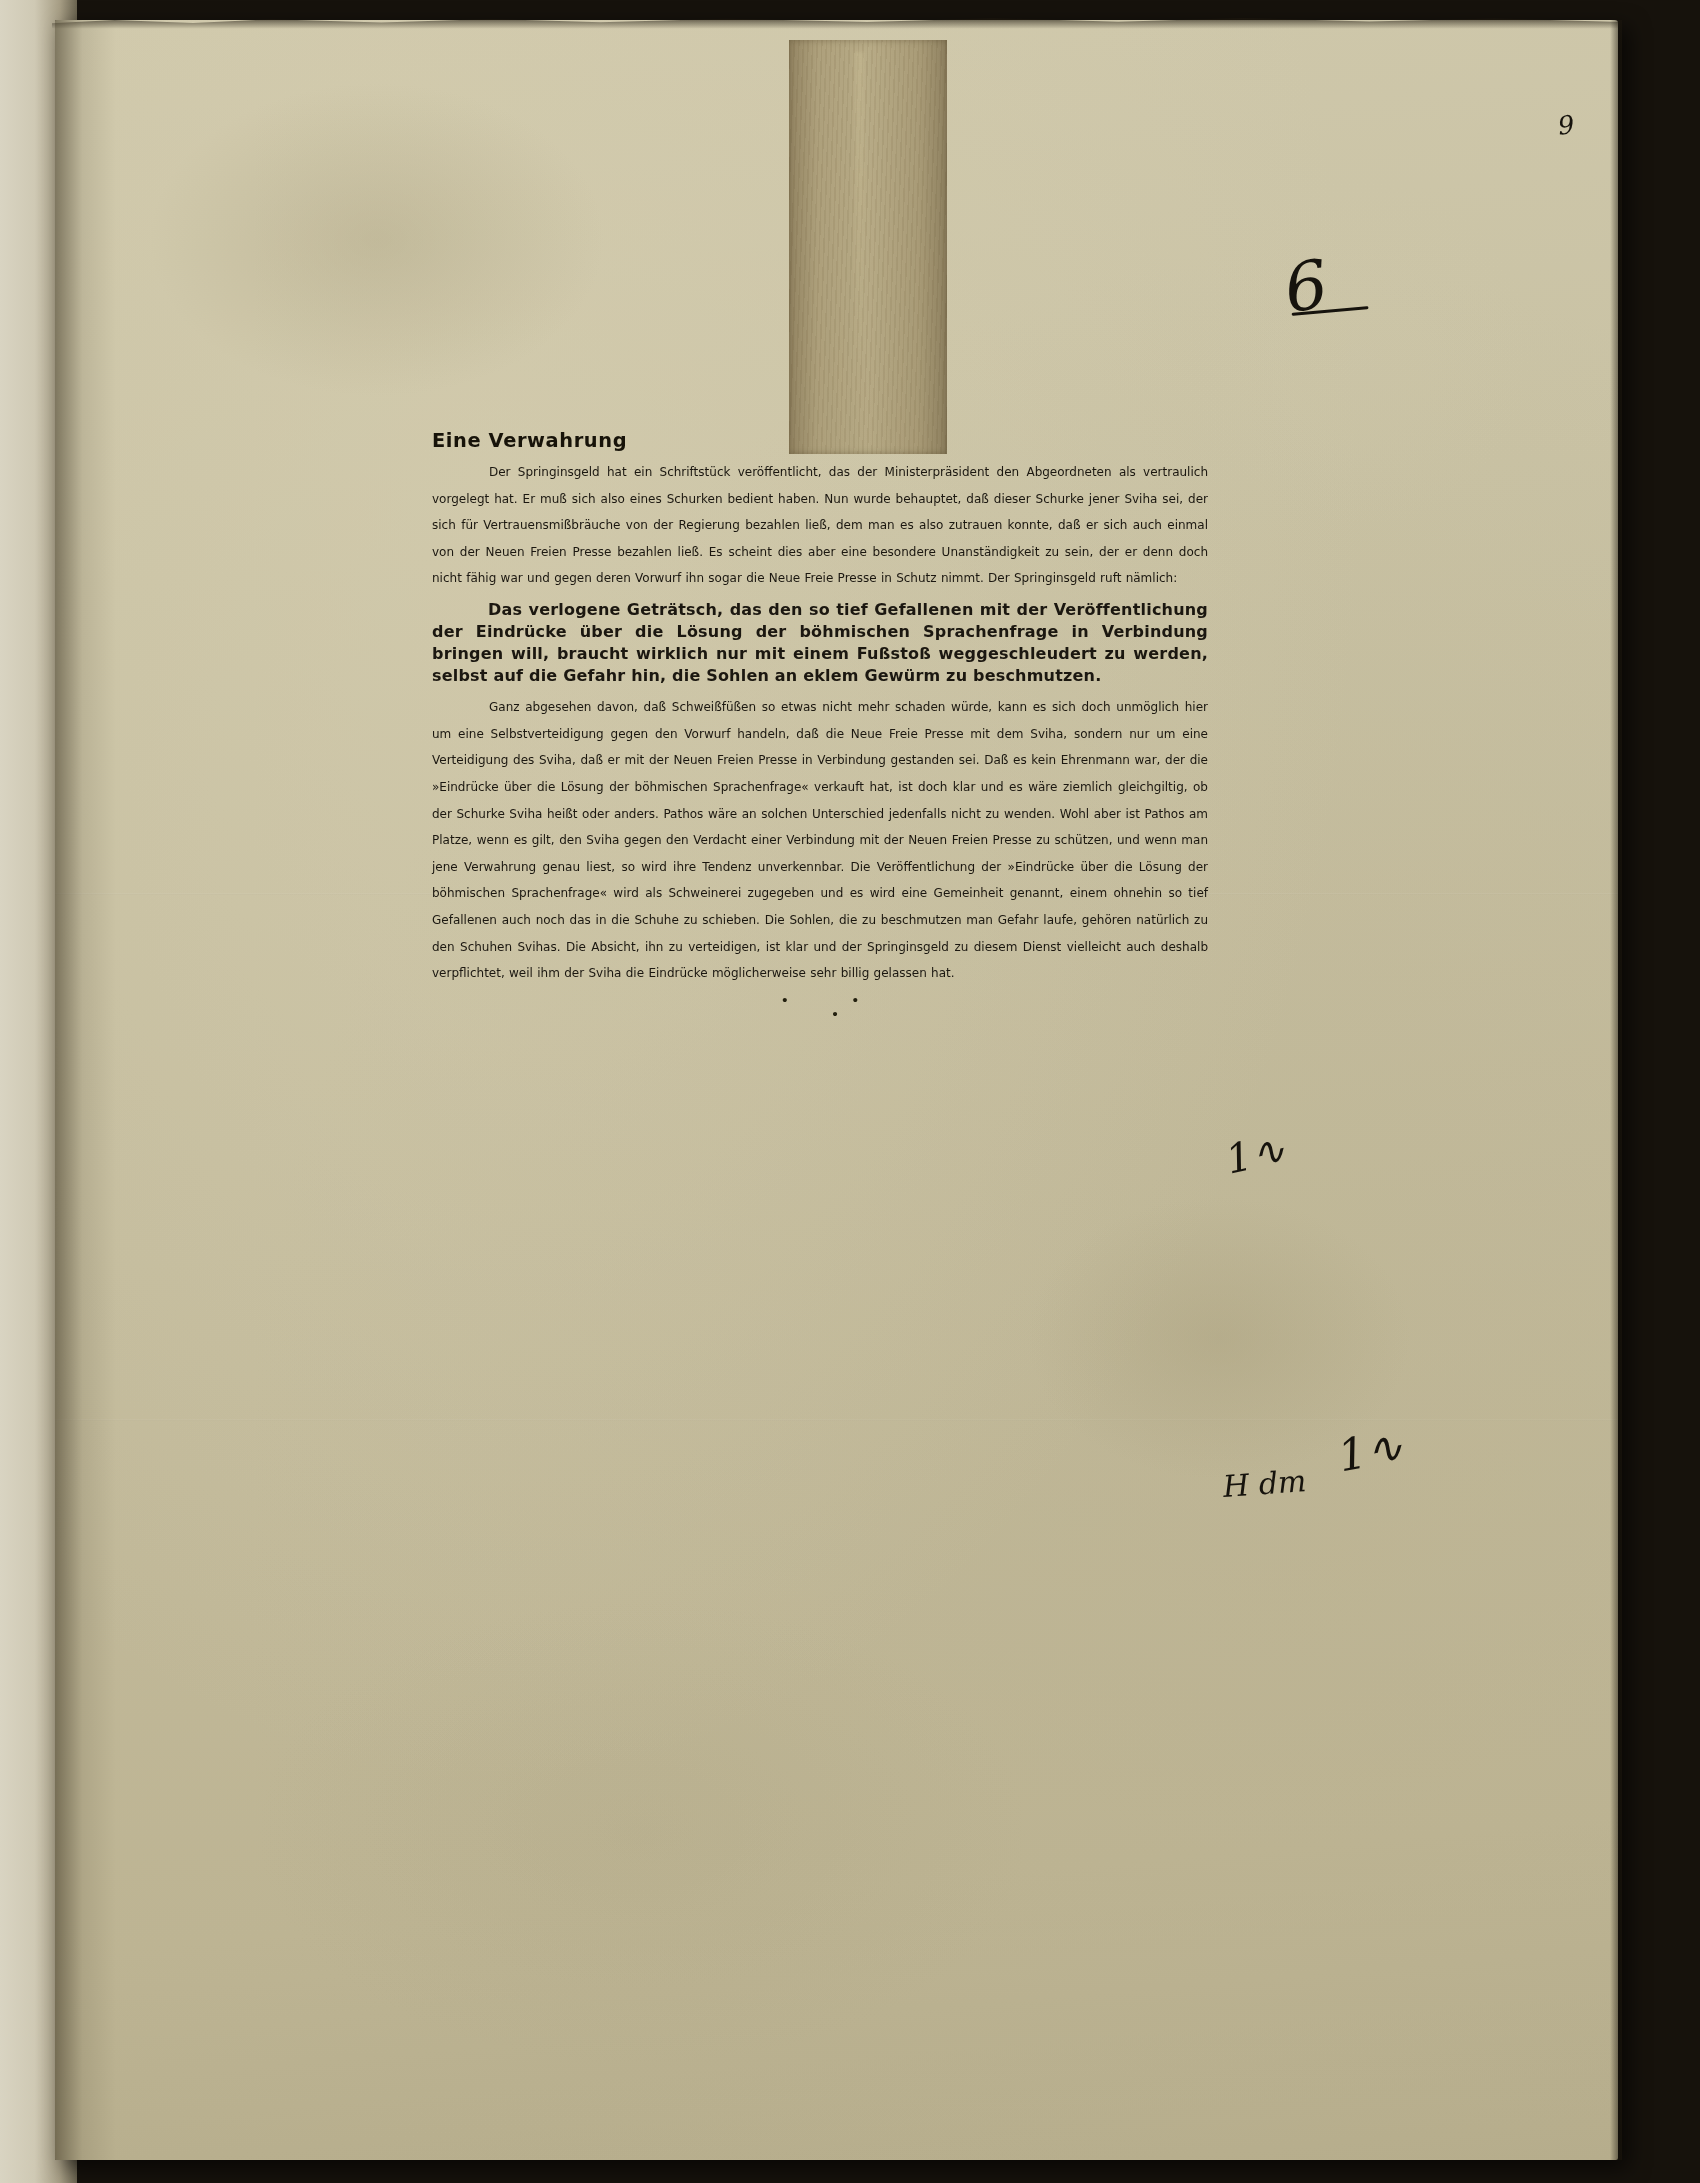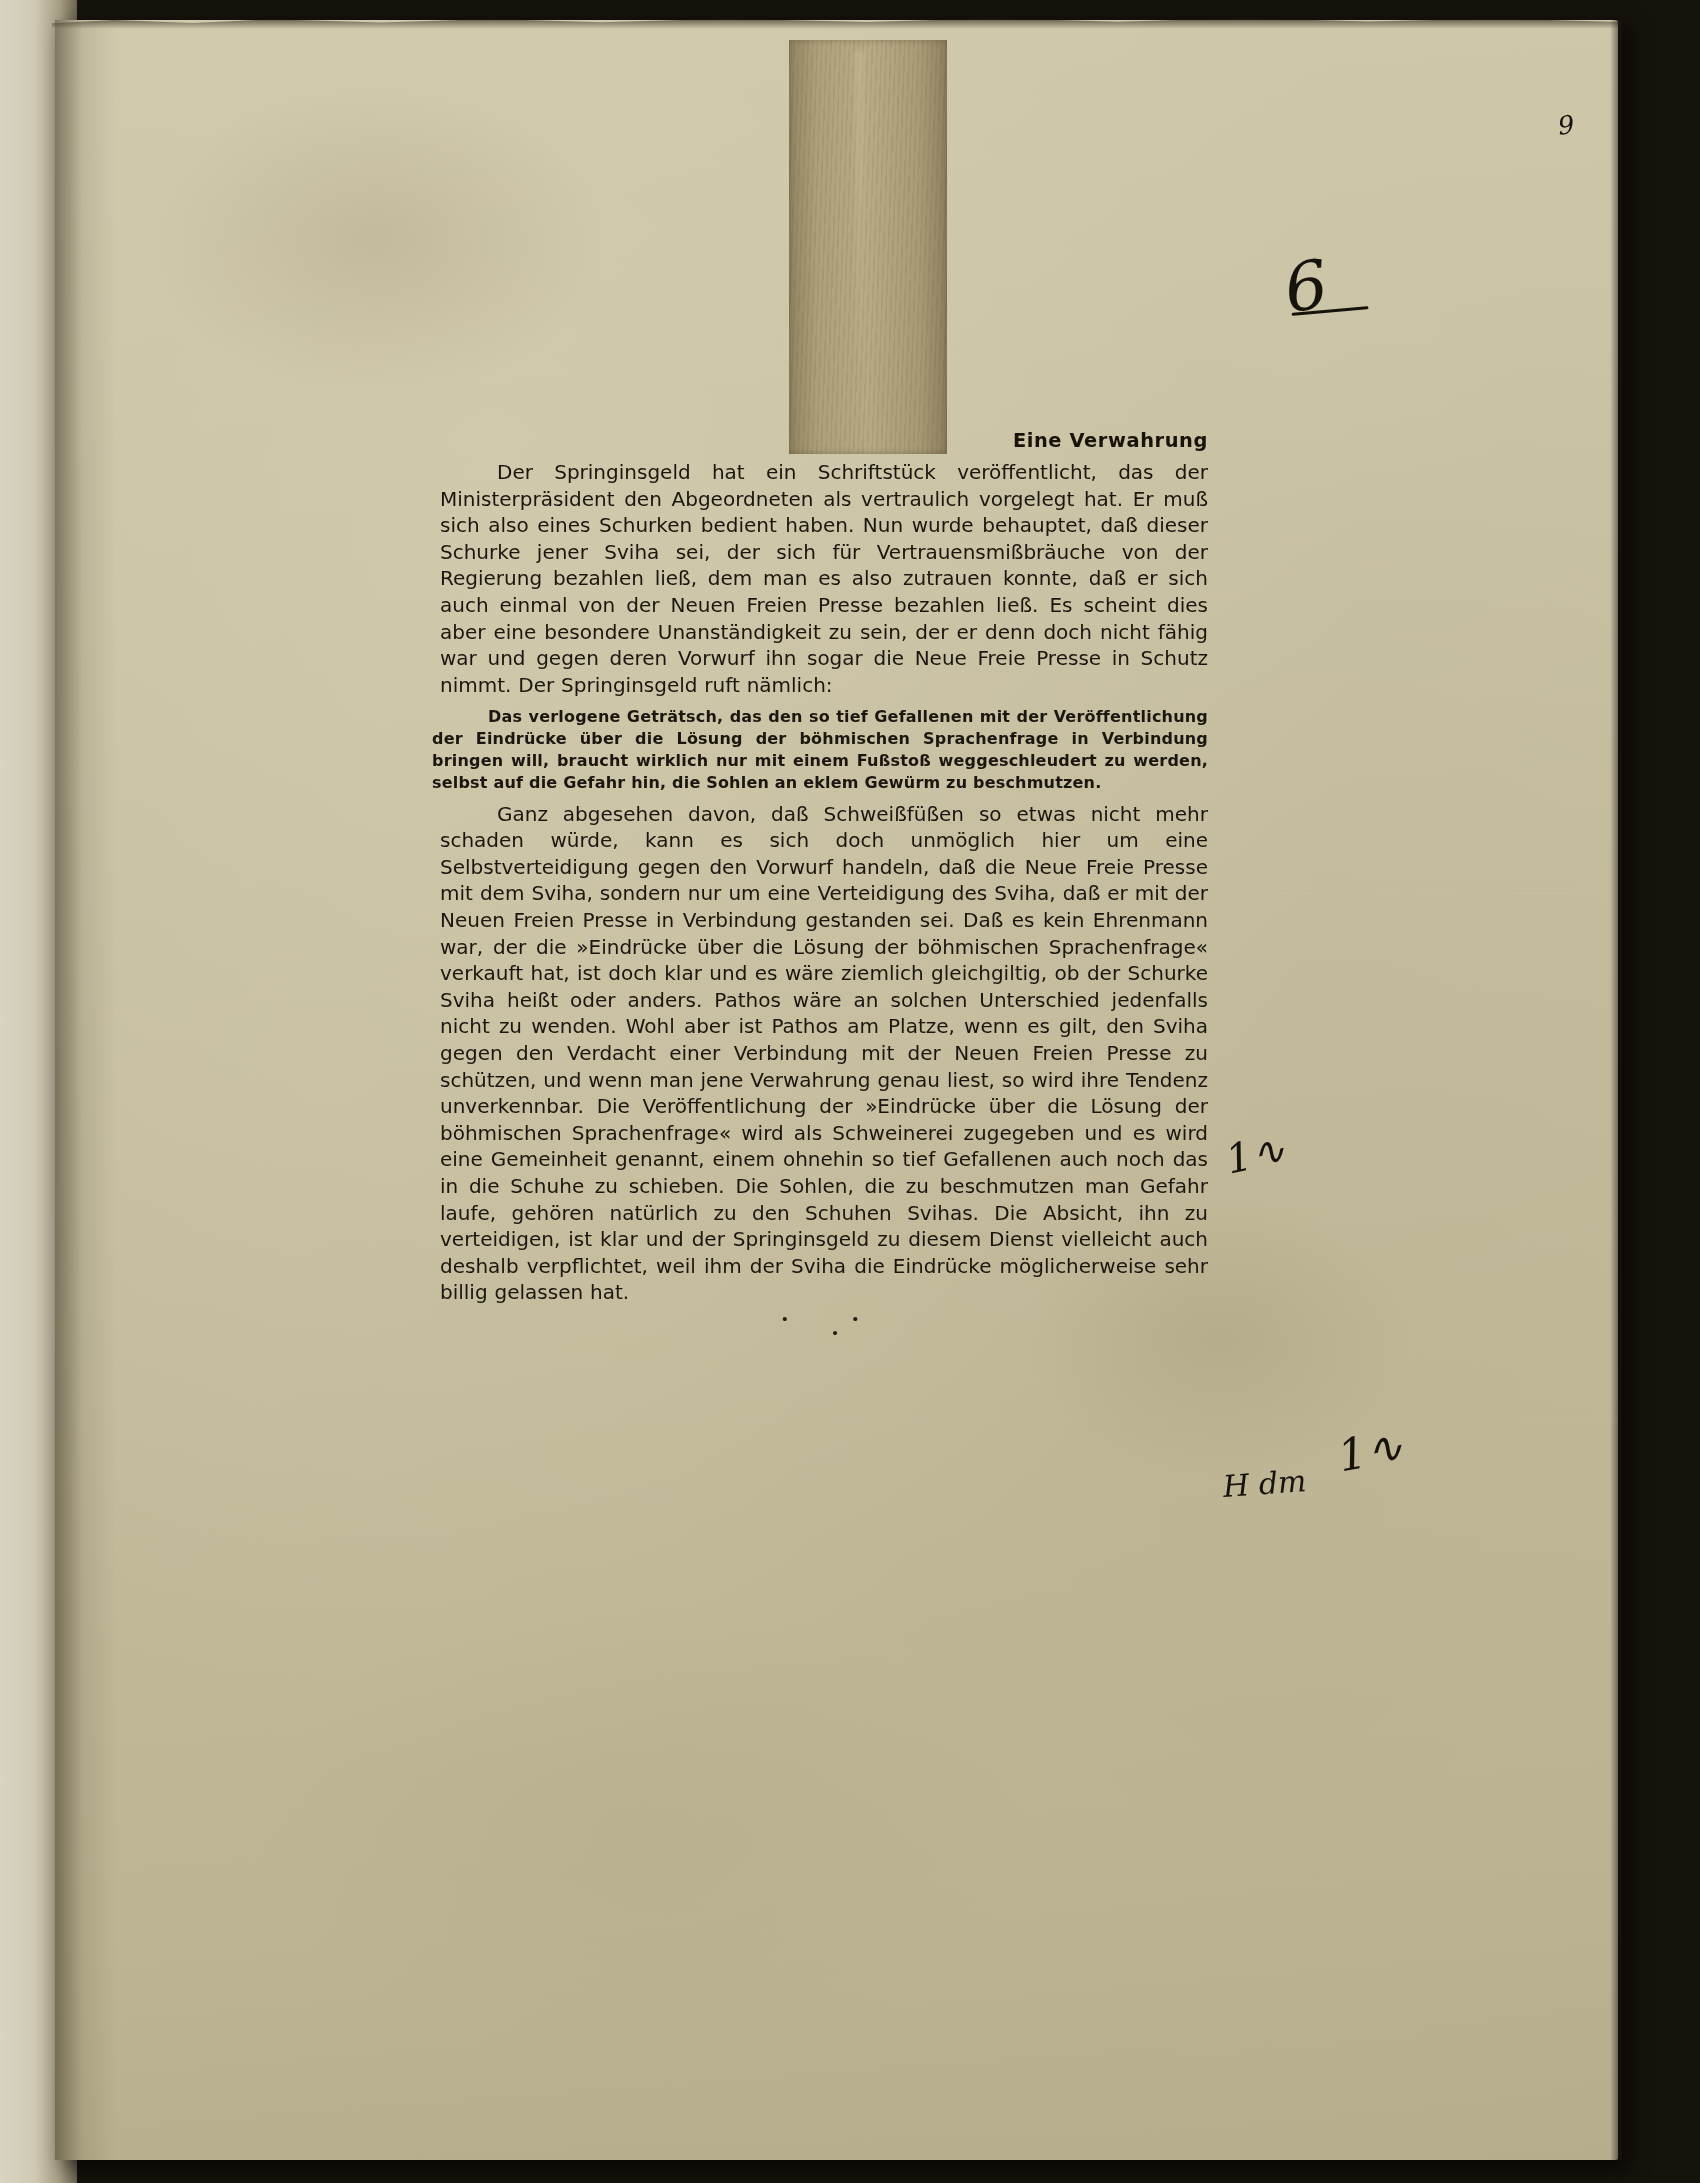--- a/index.html
+++ b/index.html
@@ -106,35 +106,35 @@
 
   
   #text-column {
     position: absolute;
     left: 432px;
     top: 429px;
     width: 776px;
     color: #201c14;
   }
   #doc-title {
-    text-align: right;
+    text-align: left;
     font-family: "DejaVu Sans", sans-serif;
     font-weight: bold;
     font-size: 19.4px;
     letter-spacing: 0.6px;
     margin: 0 0 7.1px 0;
     color: #171309;
   }
   .para {
     font-family: "DejaVu Sans", sans-serif;
-    font-size: 20px;
+    font-size: 12px;
     line-height: 26.6px;
     text-align: justify;
     text-indent: 57px;
-    margin: 0 0 2px 8px;
+    margin: 0 0 2px 0;
     color: #1b1710;
     word-spacing: 0.5px;
   }
   .quote {
     font-family: "DejaVu Sans", sans-serif;
     font-weight: bold;
     font-size: 16px;
     line-height: 22px;
     text-align: justify;
     text-indent: 56px;

